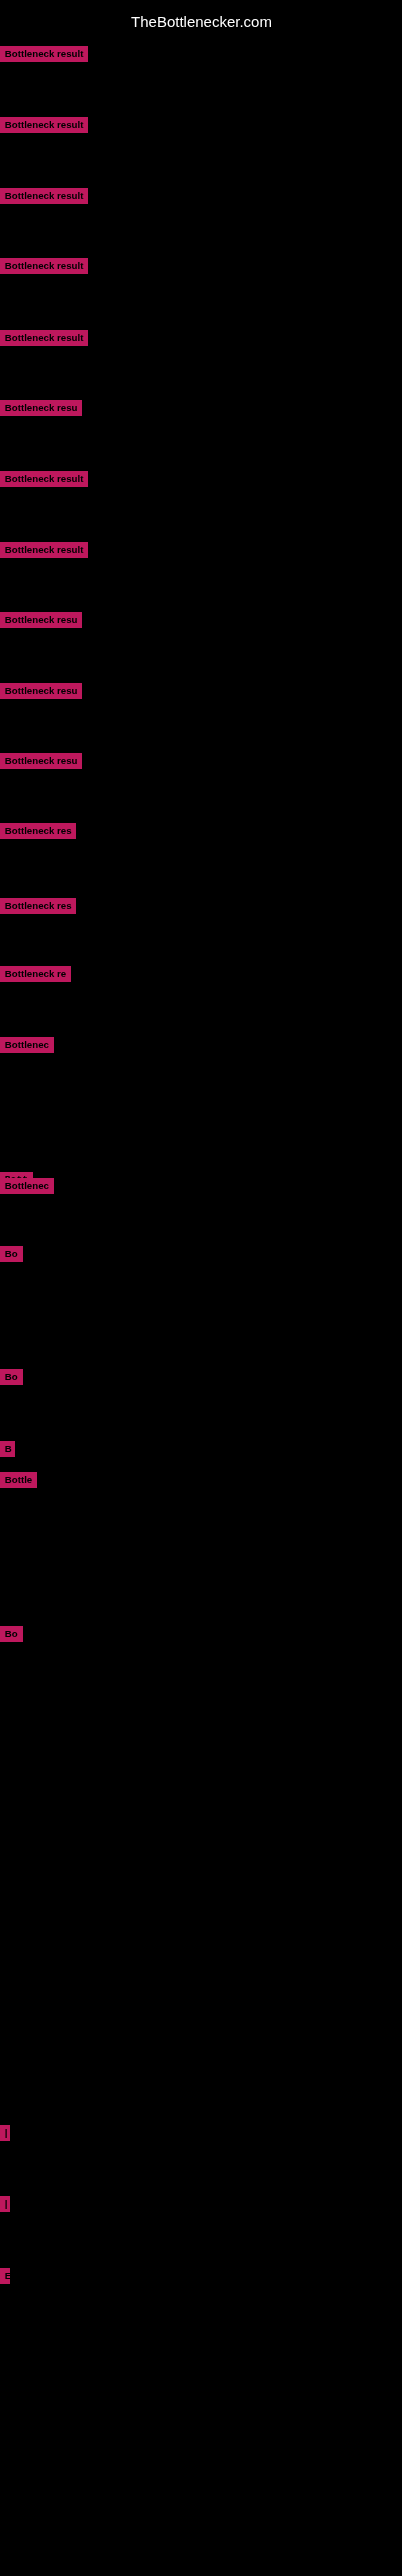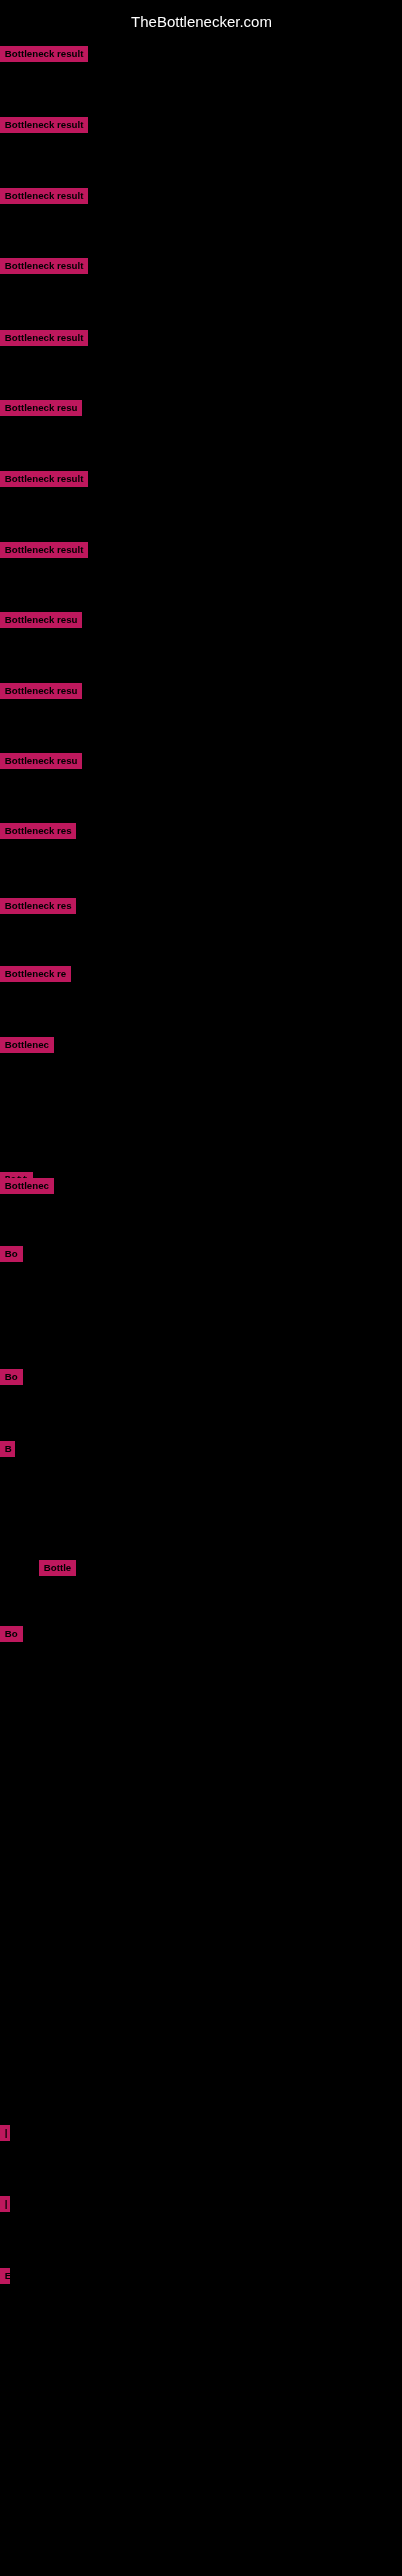--- a/index.html
+++ b/index.html
@@ -59,19 +59,19 @@
     <div class="bottleneck-badge" style="top: 753px; max-width: 98px;">Bottleneck resu</div>
     <div class="bottleneck-badge" style="top: 823px; max-width: 93px;">Bottleneck res</div>
     <div class="bottleneck-badge" style="top: 898px; max-width: 104px;">Bottleneck res</div>
     <div class="bottleneck-badge" style="top: 966px; max-width: 89px;">Bottleneck re</div>
     <div class="bottleneck-badge" style="top: 1037px; max-width: 72px;">Bottlenec</div>
     <div class="bottleneck-badge" style="top: 1172px; max-width: 39px; font-family: Liberation Mono, monospace;">Bott</div>
     <div class="bottleneck-badge" style="top: 1178px; max-width: 71px;">Bottlenec</div>
     <div class="bottleneck-badge" style="top: 1246px; max-width: 24px;">Bo</div>
     <div class="bottleneck-badge" style="top: 1369px; max-width: 24px;">Bo</div>
     <div class="bottleneck-badge" style="top: 1441px; max-width: 14.5px;">B</div>
-    <div class="bottleneck-badge" style="top: 1560px; max-width: 44px; margin-left: 39px;">Bottle</div>
+    <div class="bottleneck-badge" style="top: 1472px; max-width: 44px;">Bottle</div>
     <div class="bottleneck-badge" style="top: 1626px; max-width: 24px;">Bo</div>
     <div class="bottleneck-badge" style="top: 2125px; max-width: 6.4px;">|</div>
     <div class="bottleneck-badge" style="top: 2196px; max-width: 6.4px;">|</div>
     <div class="bottleneck-badge" style="top: 2268px; max-width: 9.7px;">E</div>
   </div>
 
 
 </body></html>

